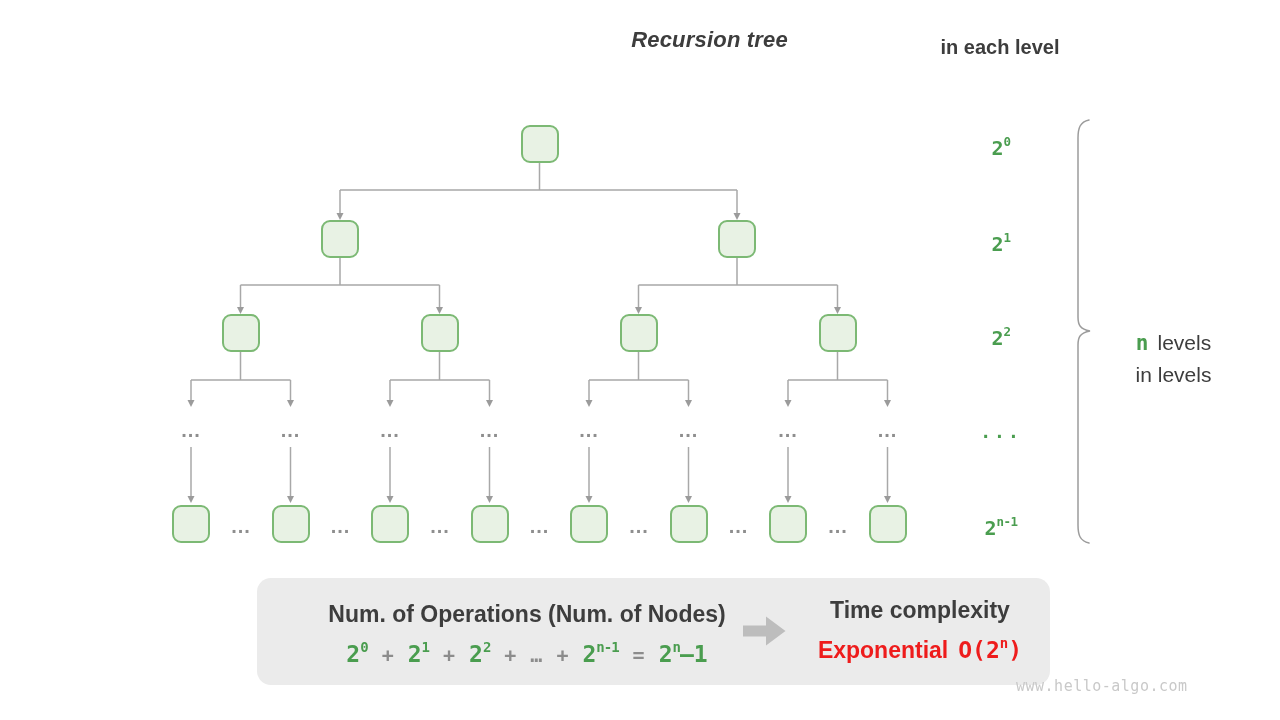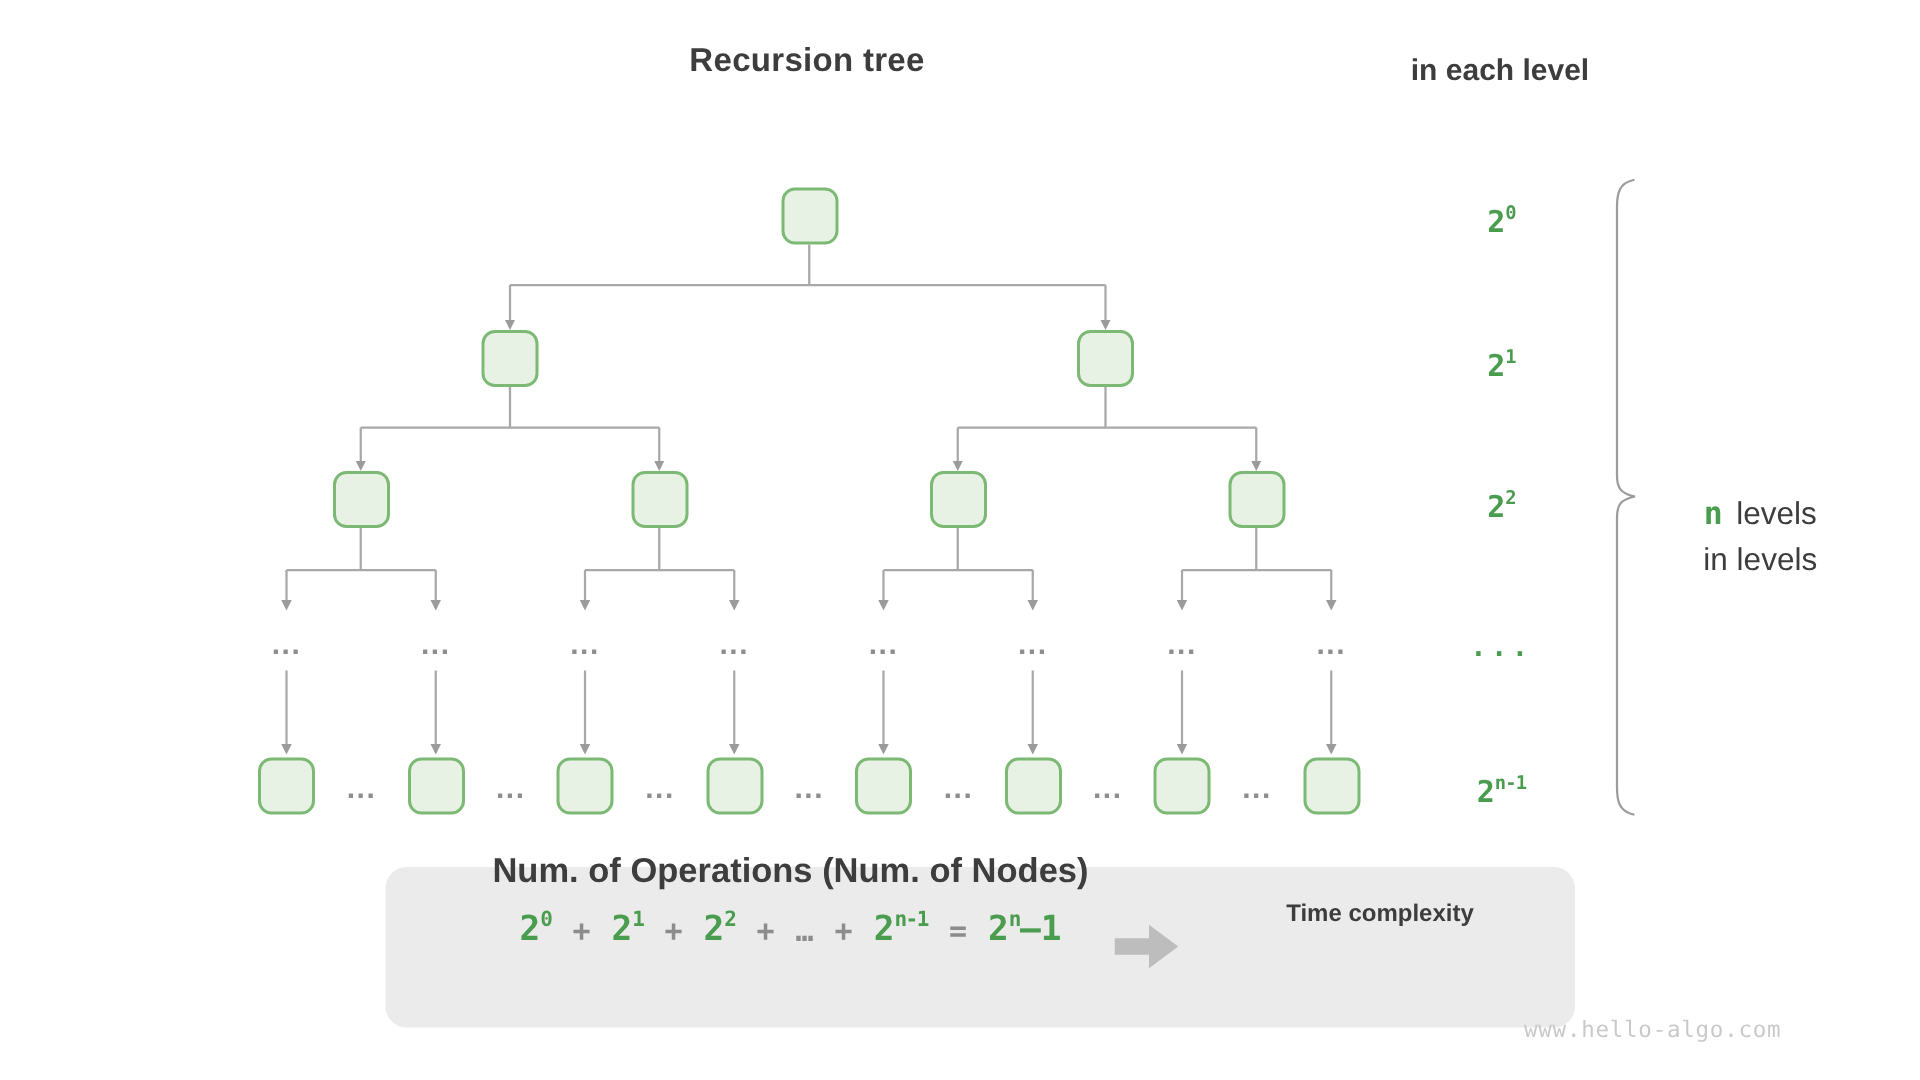--- a/index.html
+++ b/index.html
@@ -1,21 +1,21 @@
 <!DOCTYPE html>
 <html><head>
 <meta charset="utf-8">
 <style>
   html,body{margin:0;padding:0;background:#fff;}
   .canvas{position:relative;width:1280px;height:720px;background:#ffffff;overflow:hidden;
           font-family:"Liberation Sans",sans-serif;color:#3d3d3d;}
   .abs{position:absolute;}
 
   
-  .main-header{left:288px;top:26px;width:500px;text-align:center;}
+  .main-header{left:288px;top:26px;width:500px;text-align:right;font-style:italic;}
   .main-title{font-size:22px;font-weight:bold;line-height:28px;letter-spacing:.2px;}
   .main-subtitle{font-size:20.5px;line-height:28px;margin-top:9px;}
   .right-header{left:900px;top:33px;width:200px;text-align:center;font-weight:bold;
                 font-size:20px;line-height:28px;}
 
   
   .node{position:absolute;width:38px;height:38px;box-sizing:border-box;
         background:#e8f2e4;border:2.5px solid #7cb974;border-radius:9px;}
 
   
@@ -28,29 +28,29 @@
        line-height:26px;color:#4a9d4f;}
   .lvl sup{font-size:12.5px;position:relative;top:-1px;vertical-align:super;letter-spacing:-.5px;}
   .lvl-dots{font-size:18px;letter-spacing:3px;}
 
   
   .brace-note{left:1116px;top:311px;width:115px;text-align:center;font-size:21px;line-height:31px;margin-top:16px;}
   .note-var{color:#4a9d4f;font-weight:bold;font-family:"DejaVu Sans Mono",monospace;margin-right:9px;}
 
   
   .panel{left:257px;top:578px;width:793px;height:107px;background:#ebebeb;border-radius:14px;}
-  .panel-left{left:287px;top:564px;width:480px;text-align:center;}
+  .panel-left{left:287px;top:598px;width:480px;text-align:center;}
   .panel-title{font-size:23px;font-weight:bold;line-height:32px;color:#3d3d3d;}
   .formula{display:flex;justify-content:center;align-items:baseline;gap:14px;margin-top:3px;
            font-family:"DejaVu Sans Mono",monospace;font-weight:bold;font-size:23px;line-height:30px;}
   .formula sup{font-size:14px;position:relative;top:-1px;vertical-align:super;letter-spacing:-1px;}
   .grn{color:#4a9d4f;}
   .op{color:#8c8c8c;font-size:20px;}
   .panel-right{left:800px;top:594px;width:240px;text-align:center;}
-  .time-title{font-size:16px;font-weight:bold;line-height:32px;color:#3d3d3d;}
+  .time-title{font-size:23px;font-weight:bold;line-height:32px;color:#3d3d3d;}
   .complexity{margin-top:3px;color:#ee1c1c;font-weight:bold;font-size:23px;line-height:30px;
               display:flex;justify-content:center;align-items:baseline;gap:10px;}
   .big-o{font-family:"DejaVu Sans Mono",monospace;}
   .big-o sup{font-size:14px;position:relative;top:-1px;vertical-align:super;}
 
   .watermark{left:1016px;top:677px;font-family:"DejaVu Sans Mono",monospace;font-size:15px;
              color:#c9c9c9;letter-spacing:.5px;}
 </style>
 </head>
 <body>
@@ -181,17 +181,21 @@
       <span class="grn"><span>2</span><sup>n</sup><span>–1</span></span>
     </div>
   </div>
 
   <svg class="abs" style="left:743px;top:615px;" width="44" height="32" viewBox="0 0 44 32">
     <path d="M0 10.5 H23 V1.5 L42.5 16 L23 30.5 V21.5 H0 Z" fill="#bdbdbd"></path>
   </svg>
 
   <div class="abs panel-right">
     <div class="time-title">Time complexity</div>
+    <div class="complexity">
+      <span>Exponential</span>
+      <span class="big-o"><span>O(2</span><sup>n</sup><span>)</span></span>
+    </div>
   </div>
 
   <div class="abs watermark">www.hello-algo.com</div>
 
 </div>
 
 </body></html>

